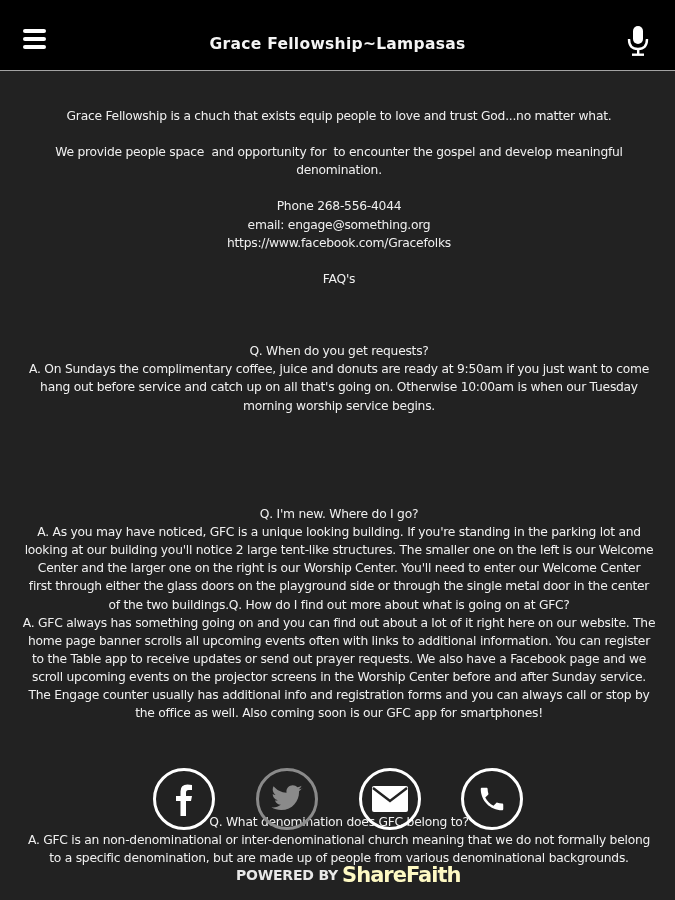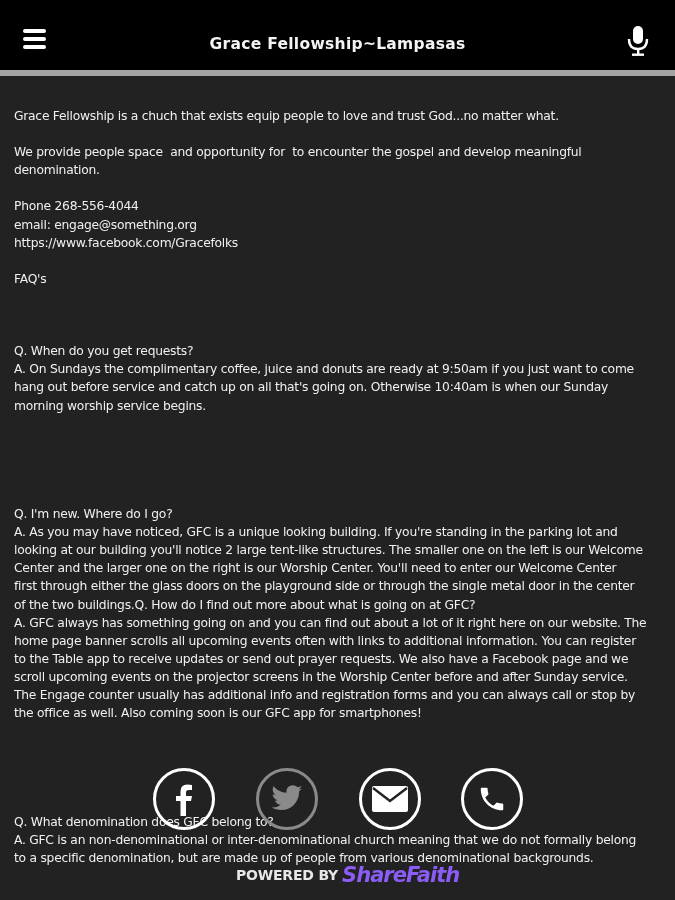--- a/index.html
+++ b/index.html
@@ -6,21 +6,21 @@
   body {
     width:675px; height:900px; overflow:hidden;
     background:#222222;
     font-family: "DejaVu Sans", sans-serif;
     color:#f2f2f2;
     position:relative;
   }
   .topbar {
     position:absolute; left:0; top:0; width:675px; height:70px;
     background:#000000;
-    border-bottom:6px solid #a3a3a3;
+    border-bottom:1px solid #a3a3a3;
   }
   .menu-btn {
     position:absolute; left:18px; top:26px; width:34px; height:28px; cursor:pointer;
   }
   .menu-btn span {
     position:absolute; left:5px; width:23px; height:4px; background:#fff; border-radius:2px;
   }
   .menu-btn span:nth-child(1){ top:3px; }
   .menu-btn span:nth-child(2){ top:11px; }
   .menu-btn span:nth-child(3){ top:19px; }
@@ -28,40 +28,40 @@
     position:absolute; left:0; right:0; top:35px;
     text-align:center; font-weight:bold; font-size:15.5px; letter-spacing:0.3px;
     color:#f4f4f4;
   }
   .mic-btn { position:absolute; left:624px; top:25px; width:28px; height:32px; cursor:pointer; }
   .content {
     position:absolute; left:14px; top:107px; width:650px;
     font-size:12.3px; line-height:18.1px; letter-spacing:-0.25px;
     color:#f0f0f0;
   }
-  .content p { margin:0 0 18.1px 0; white-space:pre-wrap; }
+  .content p { margin:0 0 18.1px 0; white-space:pre-wrap;text-align:center; }
   .content .line { display:block; }
   .social {
     position:absolute; top:768px; left:0; width:675px; height:64px;
   }
   .social .circle {
     position:absolute; top:0; width:56px; height:56px; border-radius:50%;
     border:3px solid #fff; display:flex; align-items:center; justify-content:center;
     cursor:pointer; box-sizing:content-box;
   }
   .social .circle.dim { border-color:#8a8a8a; }
   .powered {
     position:absolute; top:862px; left:236px; height:26px;
     display:flex; align-items:center;
   }
   .powered .by {
     font-size:14px; font-weight:bold; color:#e8e8e8; letter-spacing:-0.2px; margin-right:4px;
   }
   .powered .brand {
-    font-size:21px; font-weight:bold; font-style:italic; color:#8b5cf6; letter-spacing:-1px;
+    font-size:21px; font-weight:bold; color:#fef9c3; letter-spacing:-1px;
   }
 </style>
 </head>
 <body>
 
 <div class="topbar">
   <div class="menu-btn">
     <span></span>
     <span></span>
     <span></span>
@@ -76,21 +76,21 @@
     </svg>
   </div>
 </div>
 
 <div class="content">
   <p>Grace Fellowship is a chuch that exists equip people to love and trust God...no matter what.</p>
   <p><span class="line">We provide people space  and opportunity for  to encounter the gospel and develop meaningful</span><span class="line">denomination.</span></p>
   <p><span class="line">Phone 268-556-4044</span><span class="line">email: engage@something.org</span><span class="line">https://www.facebook.com/Gracefolks</span></p>
   <p>FAQ's</p>
   <p>
-    <span class="line">Q. When do you get requests?</span><span class="line">A. On Sundays the complimentary coffee, juice and donuts are ready at 9:50am if you just want to come</span><span class="line">hang out before service and catch up on all that's going on. Otherwise 10:40am is when our Sunday</span><span class="line">morning worship service begins.</span>
+    <span class="line">Q. When do you get requests?</span><span class="line">A. On Sundays the complimentary coffee, juice and donuts are ready at 9:50am if you just want to come</span><span class="line">hang out before service and catch up on all that's going on. Otherwise 10:00am is when our Tuesday</span><span class="line">morning worship service begins.</span>
   </p>
   <p>
     <span class="line">Q. I'm new. Where do I go?</span><span class="line">A. As you may have noticed, GFC is a unique looking building. If you're standing in the parking lot and</span><span class="line">looking at our building you'll notice 2 large tent-like structures. The smaller one on the left is our Welcome</span><span class="line">Center and the larger one on the right is our Worship Center. You'll need to enter our Welcome Center</span><span class="line">first through either the glass doors on the playground side or through the single metal door in the center</span><span class="line">of the two buildings.Q. How do I find out more about what is going on at GFC?</span><span class="line">A. GFC always has something going on and you can find out about a lot of it right here on our website. The</span><span class="line">home page banner scrolls all upcoming events often with links to additional information. You can register</span><span class="line">to the Table app to receive updates or send out prayer requests. We also have a Facebook page and we</span><span class="line">scroll upcoming events on the projector screens in the Worship Center before and after Sunday service.</span><span class="line">The Engage counter usually has additional info and registration forms and you can always call or stop by</span><span class="line">the office as well. Also coming soon is our GFC app for smartphones!</span>
   </p>
   <p>
     <span class="line">Q. What denomination does GFC belong to?</span><span class="line">A. GFC is an non-denominational or inter-denominational church meaning that we do not formally belong</span><span class="line">to a specific denomination, but are made up of people from various denominational backgrounds.</span>
   </p>
 </div>
 
 <div class="social">

